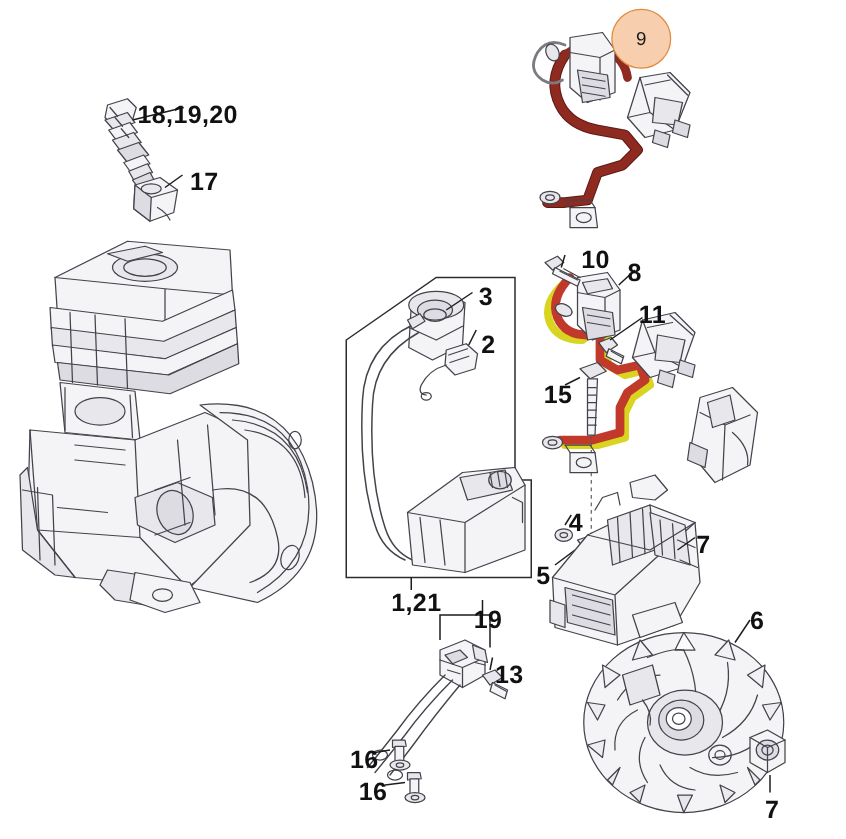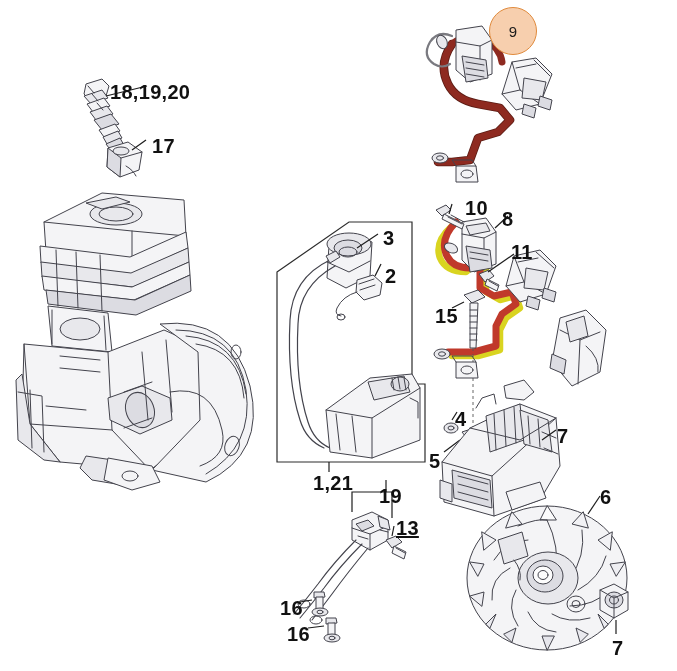--- a/index.html
+++ b/index.html
@@ -366,19 +366,19 @@
   <div class="lbl" style="left:428px;top:198px;margin-left:37px;">10</div>
   <div class="lbl" style="left:502px;top:209px;">8</div>
   <div class="lbl" style="left:511px;top:242px;">11</div>
   <div class="lbl" style="left:435px;top:306px;">15</div>
   <div class="lbl" style="left:455px;top:409px;">4</div>
   <div class="lbl" style="left:429px;top:451px;">5</div>
   <div class="lbl" style="left:557px;top:426px;">7</div>
   <div class="lbl" style="left:600px;top:487px;">6</div>
   <div class="lbl" style="left:612px;top:638px;">7</div>
   <div class="lbl" style="left:379px;top:486px;">19</div>
-  <div class="lbl" style="left:396px;top:518px;text-decoration:underline;">13</div>
+  <div class="lbl" style="left:396px;top:530px;">13</div>
   <div class="lbl" style="left:280px;top:598px;">16</div>
   <div class="lbl" style="left:287px;top:624px;">16</div>
 
   <div class="callout" style="left:489px;top:7px;">9</div>
 
 </div>
 
 </body></html>

